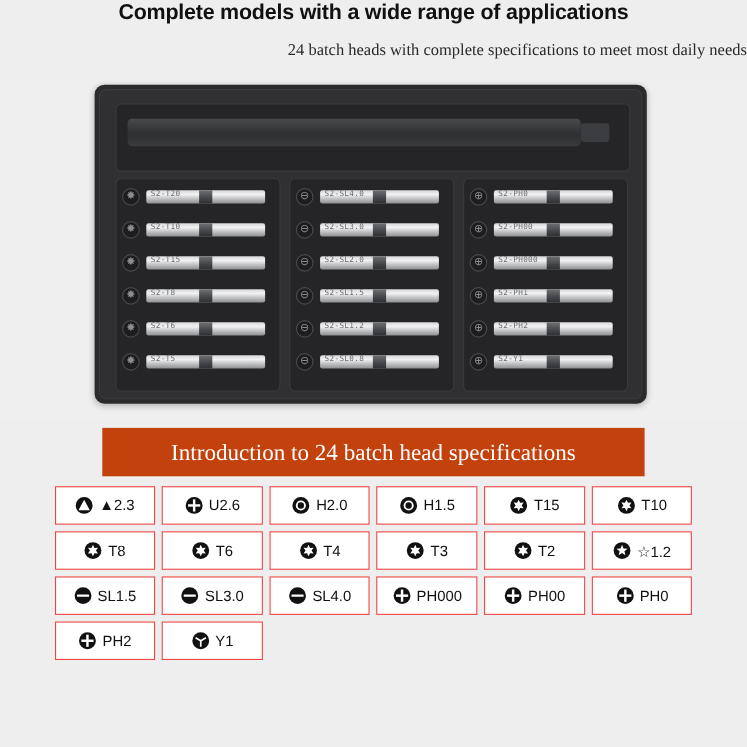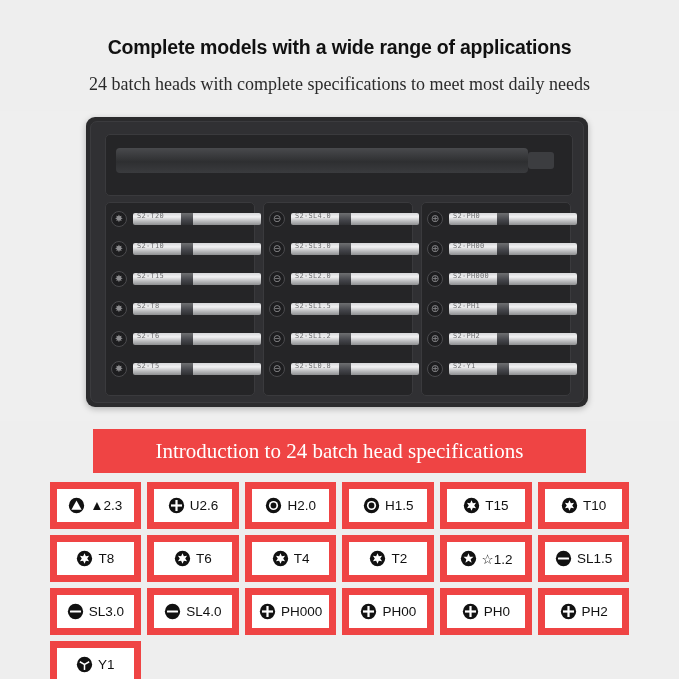--- a/index.html
+++ b/index.html
@@ -19,26 +19,25 @@
     height: 679px;
     background: #eeeeee;
   }
   .headline {
     text-align: center;
     font-family: "Liberation Sans", sans-serif;
     font-weight: bold;
     font-size: 19.5px;
     color: #111111;
     letter-spacing: -0.2px;
-    padding-top: 36px;
   }
   .subhead {
-    text-align: center;
+    text-align: right;
     font-family: "Liberation Serif", serif;
-    font-size: 18px;
+    font-size: 15px;
     color: #2a2a2a;
     padding-top: 15px;
   }
 
   
   .photo {
     position: relative;
     width: 679px;
     height: 310px;
     margin-top: 16px;
@@ -130,21 +129,21 @@
     color: #8d8d90;
     font-size: 10px;
     line-height: 14px;
     text-align: center;
     font-family: "DejaVu Sans", sans-serif;
   }
   .bit {
     position: absolute;
     left: 22px;
     top: 4px;
-    width: 128px;
+    width: 108px;
     height: 12px;
     background: linear-gradient(180deg,#d7d8da 0%,#f1f1f2 32%,#b8b9bb 70%,#8e8f91 100%);
     border-radius: 2px;
   }
   .bit .collar {
     position: absolute;
     left: 48px;
     top: 0;
     width: 12px;
     height: 12px;
@@ -158,41 +157,41 @@
     font-size: 7px;
     color: #6d6e70;
     letter-spacing: 0.3px;
   }
 
   
   .spec-banner {
     margin: 8px auto 0 auto;
     width: 493px;
     height: 44px;
-    background: #ef4444;
+    background: #c2410c;
     color: #ffffff;
     font-family: "Liberation Serif", serif;
     font-size: 21px;
     display: flex;
     align-items: center;
     justify-content: center;
   }
 
   
   .spec-grid {
     width: 580px;
     margin: 9px auto 0 auto;
     display: grid;
     grid-template-columns: repeat(6, 1fr);
     gap: 6px;
   }
   .spec-cell {
     height: 33px;
     background: #ffffff;
-    border: 7px solid #ef4444;
+    border: 1px solid #ef4444;
     display: flex;
     align-items: center;
     justify-content: center;
     gap: 5px;
     font-family: "Liberation Sans", sans-serif;
     font-size: 13.5px;
     color: #111111;
   }
   .spec-cell .label { white-space: nowrap; }
   .ico { flex: none; display: block; }
@@ -419,20 +418,27 @@
           <circle cx="10" cy="10" r="9" fill="#111111"></circle>
           <polygon points="10.00,3.80 11.60,7.23 15.37,6.90 13.20,10.00 15.37,13.10 11.60,12.77 10.00,16.20 8.40,12.77 4.63,13.10 6.80,10.00 4.63,6.90 8.40,7.23" fill="#ffffff"></polygon>
         </svg>
         <span class="label">T4</span>
       </div>
       <div class="spec-cell">
         <svg width="17" height="17" viewBox="0 0 20 20" class="ico">
           <circle cx="10" cy="10" r="9" fill="#111111"></circle>
           <polygon points="10.00,3.80 11.60,7.23 15.37,6.90 13.20,10.00 15.37,13.10 11.60,12.77 10.00,16.20 8.40,12.77 4.63,13.10 6.80,10.00 4.63,6.90 8.40,7.23" fill="#ffffff"></polygon>
         </svg>
+        <span class="label">T3</span>
+      </div>
+      <div class="spec-cell">
+        <svg width="17" height="17" viewBox="0 0 20 20" class="ico">
+          <circle cx="10" cy="10" r="9" fill="#111111"></circle>
+          <polygon points="10.00,3.80 11.60,7.23 15.37,6.90 13.20,10.00 15.37,13.10 11.60,12.77 10.00,16.20 8.40,12.77 4.63,13.10 6.80,10.00 4.63,6.90 8.40,7.23" fill="#ffffff"></polygon>
+        </svg>
         <span class="label">T2</span>
       </div>
       <div class="spec-cell">
         <svg width="17" height="17" viewBox="0 0 20 20" class="ico">
           <circle cx="10" cy="10" r="9" fill="#111111"></circle>
           <polygon points="10.00,3.80 11.59,7.82 15.90,8.08 12.57,10.83 13.64,15.02 10.00,12.70 6.36,15.02 7.43,10.83 4.10,8.08 8.41,7.82" fill="#ffffff"></polygon>
         </svg>
         <span class="label">☆1.2</span>
       </div>
       <div class="spec-cell">

